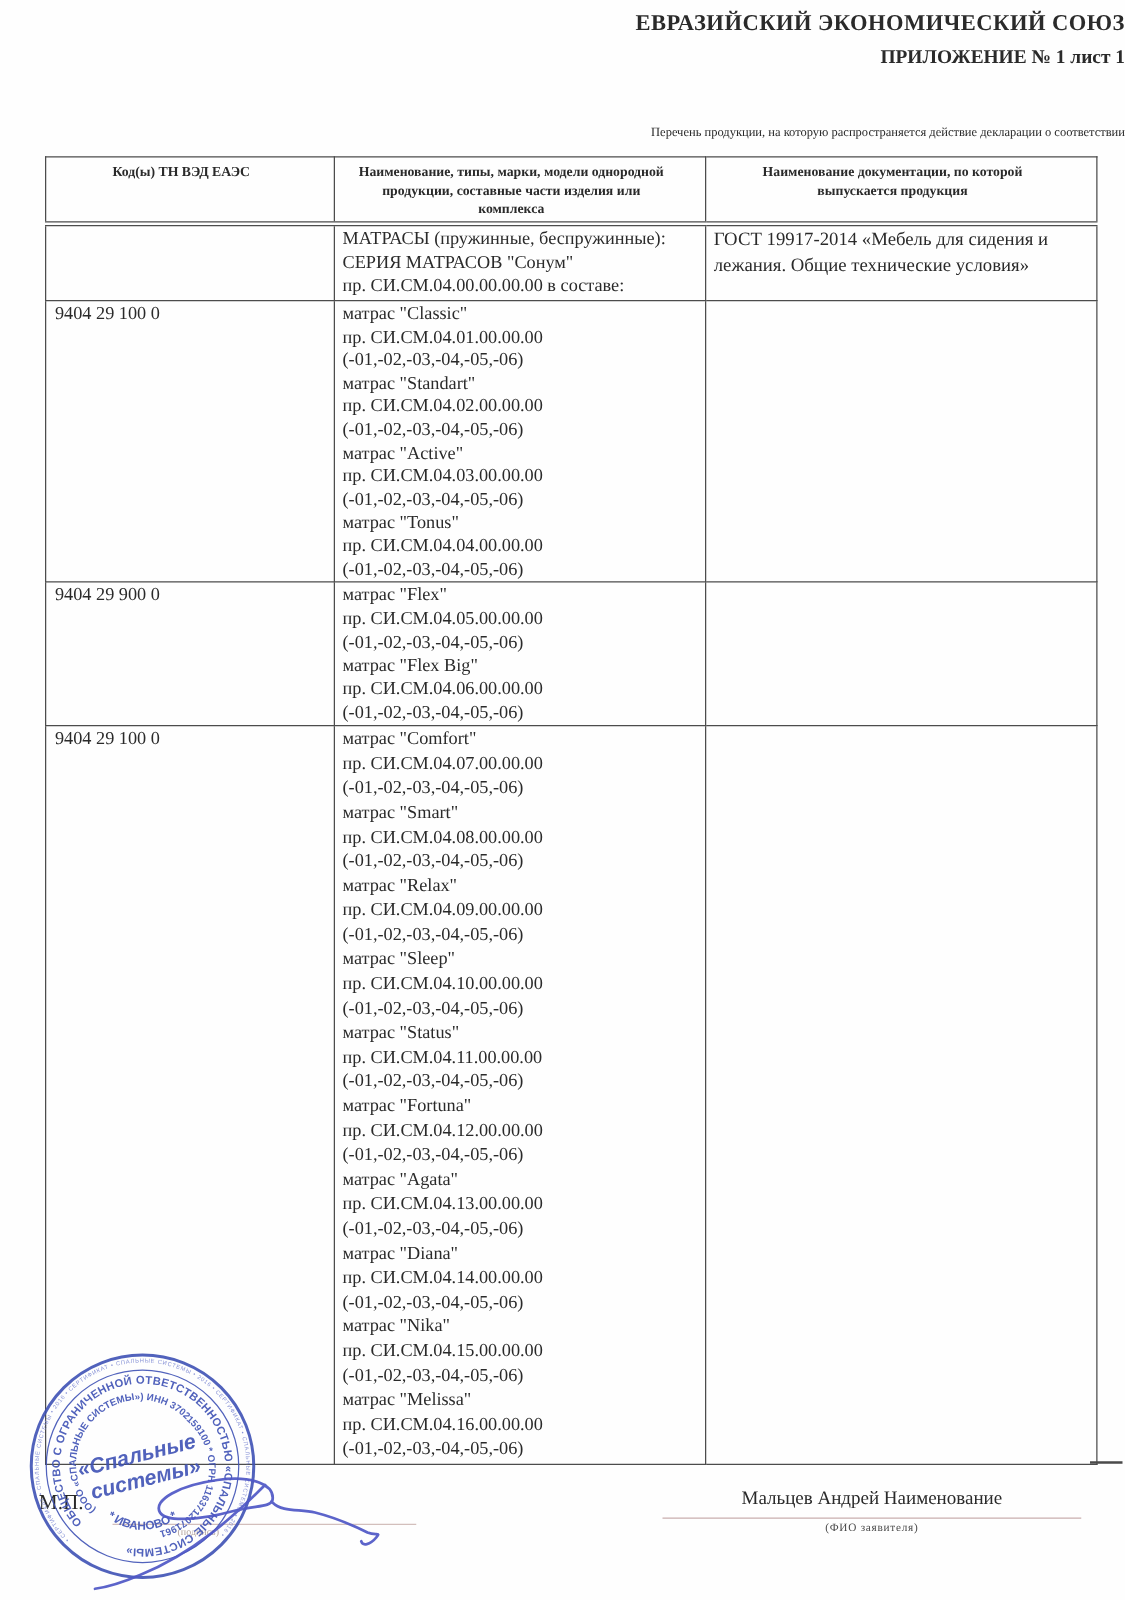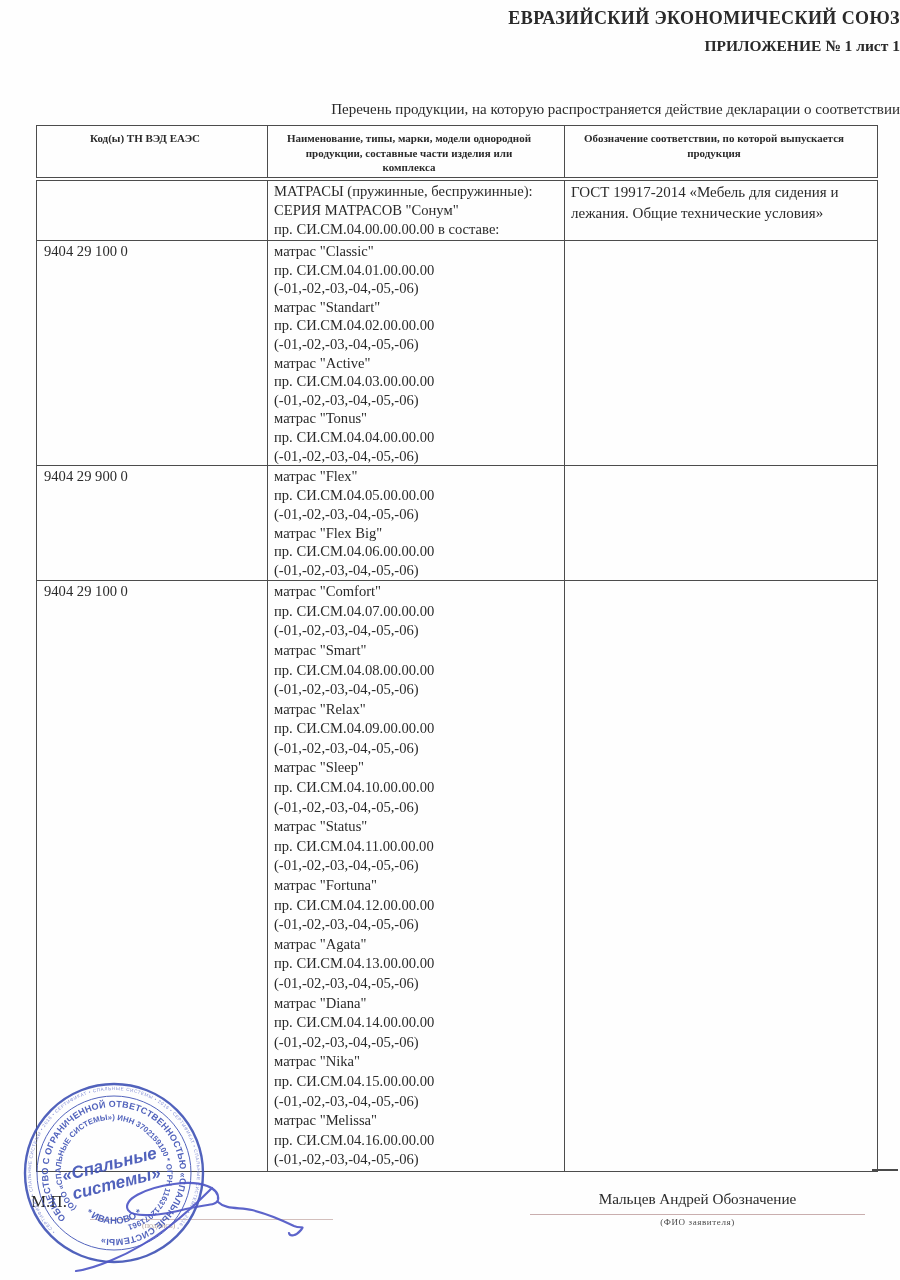--- a/index.html
+++ b/index.html
@@ -4,21 +4,21 @@
 <style>
   html,body{margin:0;padding:0;background:#ffffff;}
   .page{
     position:relative;width:900px;height:1280px;background:#fefefe;
     font-family:"Liberation Serif","DejaVu Serif",serif;color:#2a2a2a;overflow:hidden;
   }
   .ctr{position:absolute;left:0;right:0;text-align:right;}
   .t1{top:8px;font-size:18px;font-weight:bold;letter-spacing:.4px;}
   .t2{top:37px;font-size:15.5px;font-weight:bold;}
   .t3{top:58px;font-size:17px;font-weight:bold;}
-  .sub{top:101px;font-size:15px;}
+  .sub{top:101px;font-size:10px;}
   table.tbl{
     position:absolute;left:36px;top:125px;width:841px;
     border-collapse:collapse;table-layout:fixed;
   }
   .tbl th,.tbl td{border:1px solid #4c4c4c;vertical-align:top;overflow:hidden;}
   .tbl th{
     font-size:11px;font-weight:bold;text-align:center;
     line-height:14.5px;padding:5px 28px 2px 14px;
   }
   .tbl thead tr{height:51px;}
@@ -54,21 +54,21 @@
   <table class="tbl">
     <colgroup>
       <col style="width:231px">
         <col style="width:297px">
         <col style="width:313px">
     </colgroup>
     <thead>
       <tr>
         <th>Код(ы) ТН ВЭД ЕАЭС</th>
         <th>Наименование, типы, марки, модели однородной продукции, составные части изделия или комплекса</th>
-        <th>Обозначение соответствии, по которой выпускается продукция</th>
+        <th>Наименование документации, по которой выпускается продукция</th>
       </tr>
     </thead>
     <tbody>
       <tr class="r0">
         <td class="code"></td>
         <td class="prod">МАТРАСЫ (пружинные, беспружинные):
 СЕРИЯ МАТРАСОВ "Сонум"
 пр. СИ.СМ.04.00.00.00.00 в составе:</td>
         <td class="docs">ГОСТ 19917-2014 «Мебель для сидения и лежания. Общие технические условия»</td>
       </tr>
@@ -173,18 +173,18 @@
 
   <svg class="sig" width="260" height="140" viewBox="0 0 260 140">
     <g stroke="#4f57c6" stroke-width="2.2" fill="none" stroke-linecap="round" opacity="0.92">
       <path d="M 158 50 C 160 38 142 30 114 34 C 84 38 62 50 68 60 C 73 68 100 66 126 59 C 146 54 156 56 158 50 Z"></path>
       <path d="M 152 38 C 128 62 96 92 52 110 C 38 116 24 120 16 121"></path>
       <path d="M 158 52 C 166 60 180 57 192 60 C 208 64 222 70 234 76 C 241 79 245 75 241 80 C 236 86 230 87 229 83"></path>
     </g>
   </svg>
 
   <div class="nameblock">
-    <div class="name">Мальцев Андрей Обозначение</div>
+    <div class="name">Мальцев Андрей Наименование</div>
     <div class="nameline"></div>
     <div class="namecap">(ФИО заявителя)</div>
   </div>
 
 </div>
 
 </body></html>

